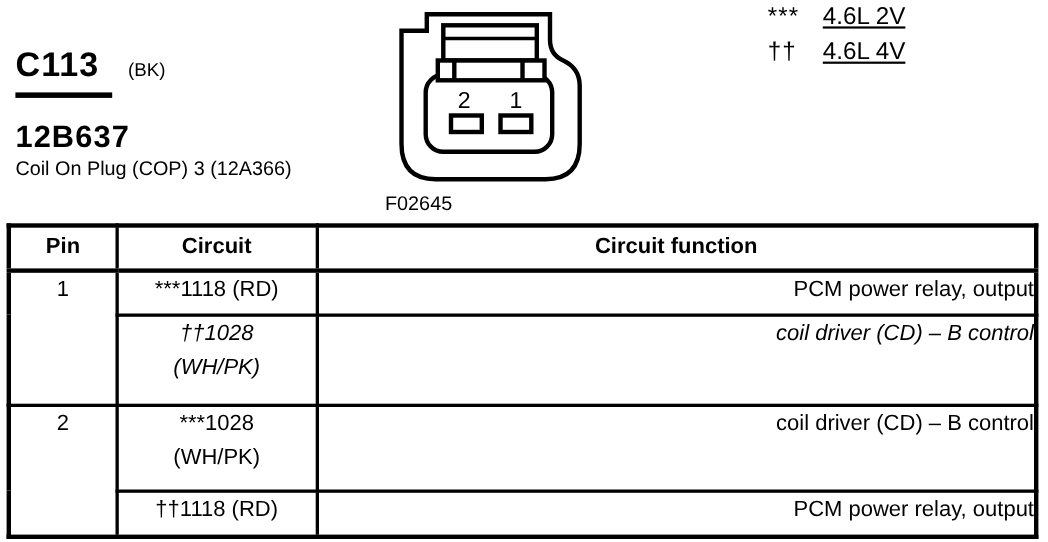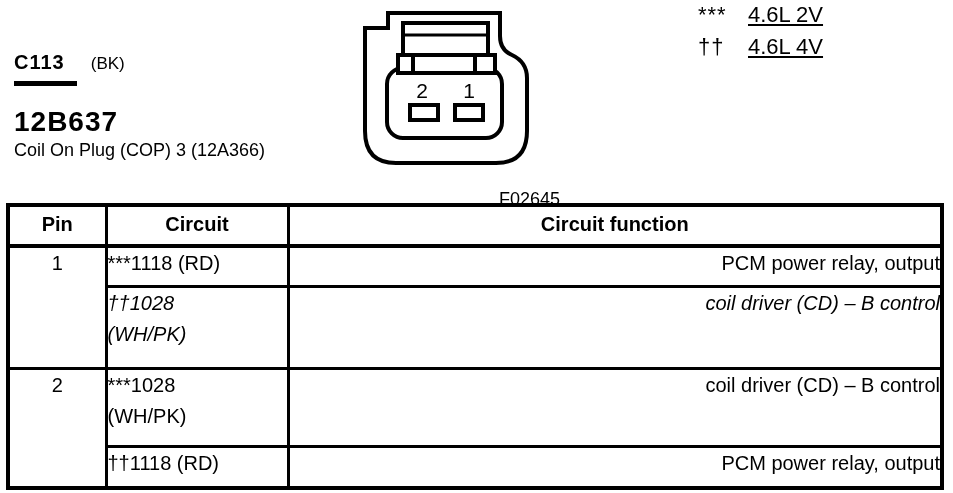--- a/index.html
+++ b/index.html
@@ -9,33 +9,33 @@
     background:#fff;
     color:#000;
     font-family:"Liberation Sans","DejaVu Sans",sans-serif;
     overflow:hidden;
   }
 
   
   .id-block{position:absolute;left:14px;top:28px;}
   .id-line{display:flex;align-items:baseline;}
   .cid{
-    font-size:20px;font-weight:bold;letter-spacing:1px;
+    font-size:31px;font-weight:bold;letter-spacing:1px;
     border-bottom:5px solid #000;
     padding:0 12px 7px 0;
     display:inline-block;
   }
   .ccolor{font-size:17px;margin-left:14px;margin-top:26px;}
   .part{font-size:28px;font-weight:bold;margin-top:20px;letter-spacing:1px;}
   .desc{font-size:18px;margin-top:2px;}
 
   
   .connector{position:absolute;left:350px;top:0;width:210px;}
   .connector svg{display:block;}
-  .figid{width:210px;text-align:right;font-size:18px;margin-top:17px;}
+  .figid{width:210px;text-align:left;font-size:18px;margin-top:3px;}
 
   
   .legend{position:absolute;left:698px;top:2px;font-size:22px;}
   .legend-row{display:flex;align-items:baseline;height:32px;}
   .legend .sym{width:50px;display:inline-block;letter-spacing:1px;}
   .legend .lbl{display:inline-block;text-decoration:underline;}
 
   
   table.pin-table{
     position:absolute;left:6px;top:203px;
@@ -49,21 +49,21 @@
     vertical-align:top;
     line-height:31px;
   }
   table.pin-table{border:4px solid #000;}
   tr.hdr th{
     font-size:20px;font-weight:bold;text-align:center;
     height:37px;line-height:34px;
     border-bottom:4px solid #000;
   }
   .pin-cell{text-align:center;padding-top:7px;}
-  .circuit-cell{padding-top:7px;}
+  .circuit-cell{text-align:center;padding-top:7px;}
   .func-cell{text-align:right;padding:7px 6px 0 12px;}
   tr.r1a{height:40px;}
   tr.r1b{height:82px;font-style:italic;}
   tr.r2a{height:78px;}
   tr.r2b{height:42px;}
 </style>
 </head>
 <body>
 
 <div class="page">

